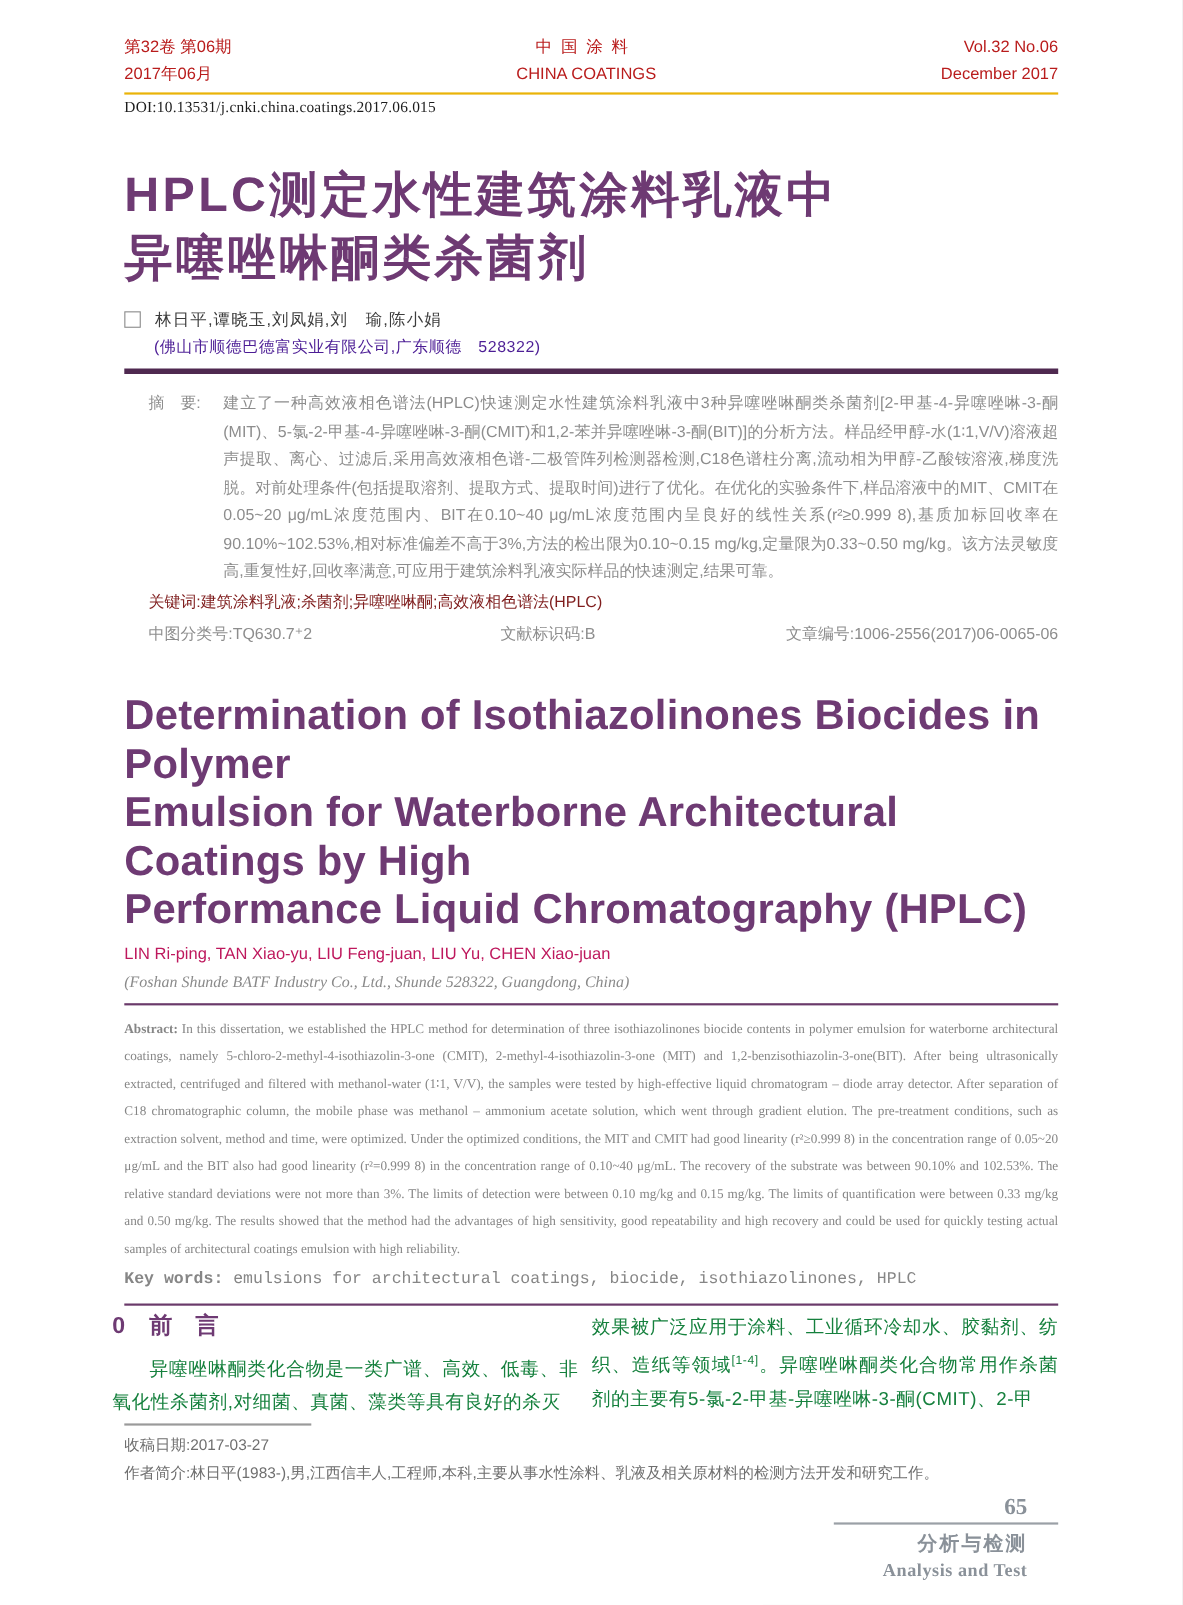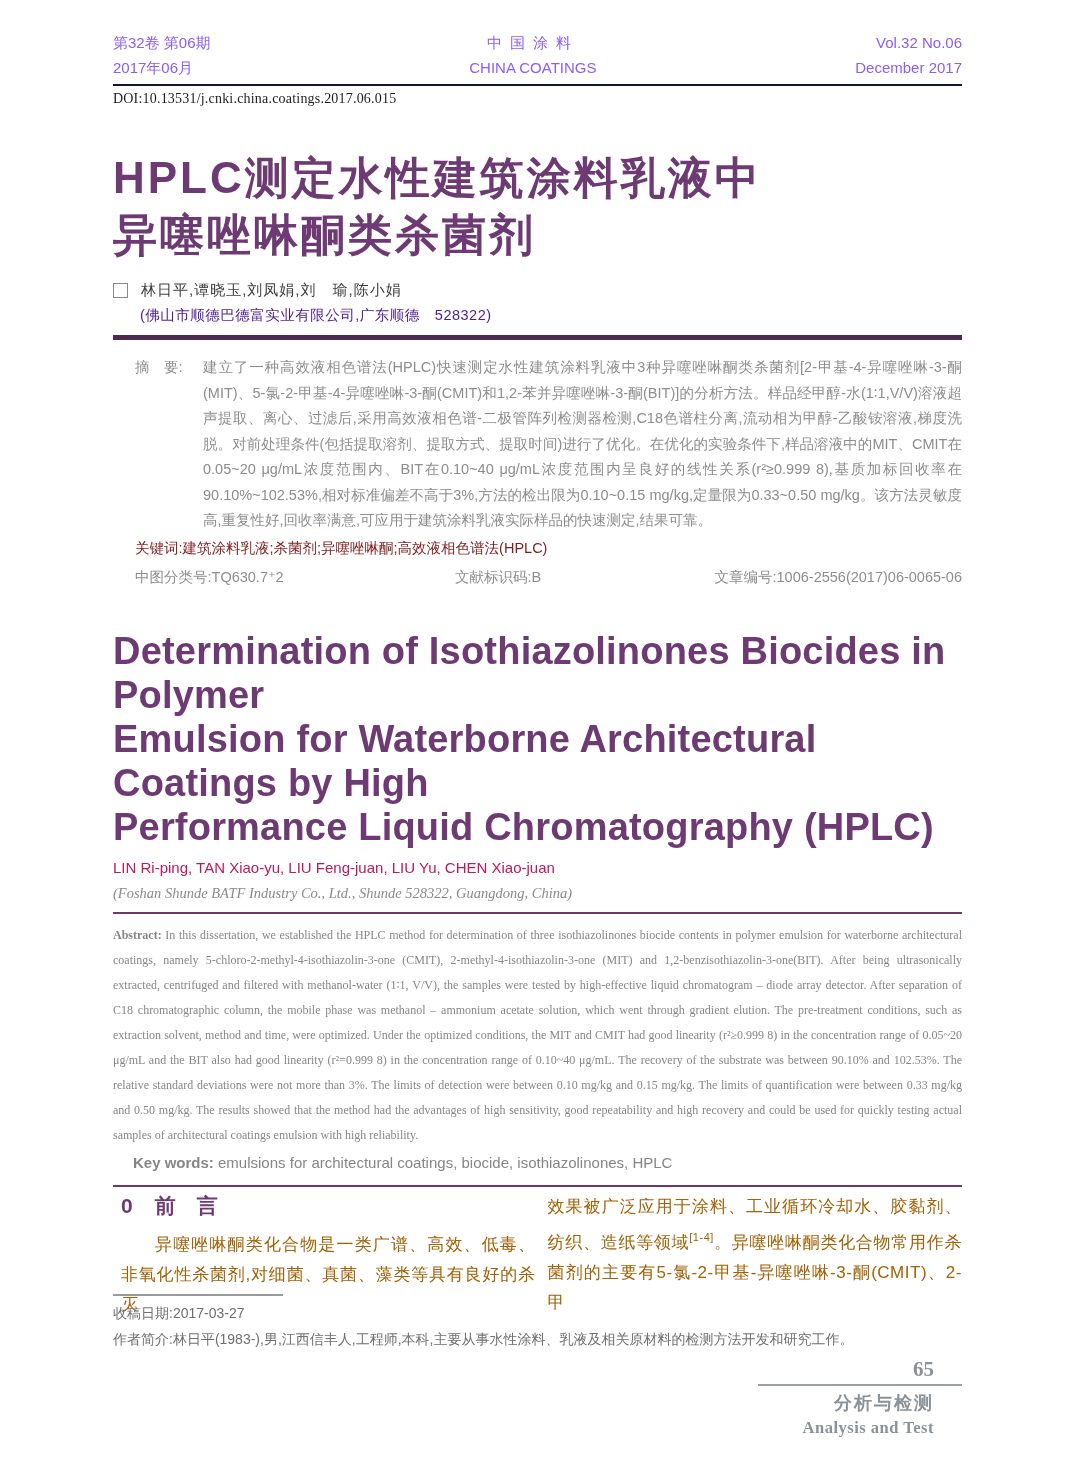--- a/index.html
+++ b/index.html
@@ -11,22 +11,22 @@
     overflow:hidden;
     font-family:"Liberation Sans","DejaVu Sans",sans-serif;
     box-sizing:border-box;
   }
   .content{padding:0 113px;}
 
   
   .journal-header{
     display:flex;justify-content:space-between;align-items:center;
     padding-top:30px;padding-bottom:4px;
-    border-bottom:2px solid #0f172a;
-    color:#8b5cf6;font-size:15px;line-height:25px;
+    border-bottom:2px solid #eab308;
+    color:#b91c1c;font-size:15px;line-height:25px;
   }
   .jh-left{text-align:left;}
   .jh-center{text-align:center;}
   .jh-center .cn{letter-spacing:8px;}
   .jh-right{text-align:right;}
 
   .doi-line{
     margin-top:5px;
     font-family:"Liberation Serif","DejaVu Serif",serif;
     font-size:14px;color:#1c1c1c;letter-spacing:.2px;
@@ -91,38 +91,38 @@
 
   
   .en-abstract{
     margin-top:9px;
     font-family:"Liberation Serif","DejaVu Serif",serif;
     color:#868686;font-size:12px;line-height:25px;
     text-align:justify;
   }
   .en-abstract .label{font-weight:bold;}
   .en-keywords{
-    font-family:Liberation Sans, sans-serif;
-    color:#868686;font-size:15px;line-height:25px;margin-top:2px;margin-left:20px;
+    font-family:Liberation Mono, monospace;
+    color:#868686;font-size:15px;line-height:25px;margin-top:2px;
   }
   .en-keywords .label{font-weight:bold;}
   .purple-rule{margin-top:10px;height:2px;background:#6a3a6a;}
 
   
   .intro{
-    position:absolute;left:121px;right:113px;top:1192px;
+    position:absolute;left:102px;right:113px;top:1192px;
     display:flex;gap:12px;
   }
   .intro .col{flex:1;min-width:0;}
   .section-heading{
     color:#6e3a73;font-size:21px;font-weight:bold;line-height:28px;
   }
   .section-heading .num{margin-right:22px;}
   .body-par{
-    margin-top:10px;color:#a16207;font-size:17px;line-height:30px;
+    margin-top:10px;color:#15803d;font-size:17px;line-height:30px;
     text-align:justify;letter-spacing:.5px;
   }
   .body-par.indent{text-indent:2em;}
   .intro .col-right .body-par{margin-top:0;}
   sup.ref{font-size:11px;}
 
   
   .footnotes{
     position:absolute;left:113px;top:1294px;width:640px;
     color:#6f6f6f;font-size:14px;line-height:26px;

